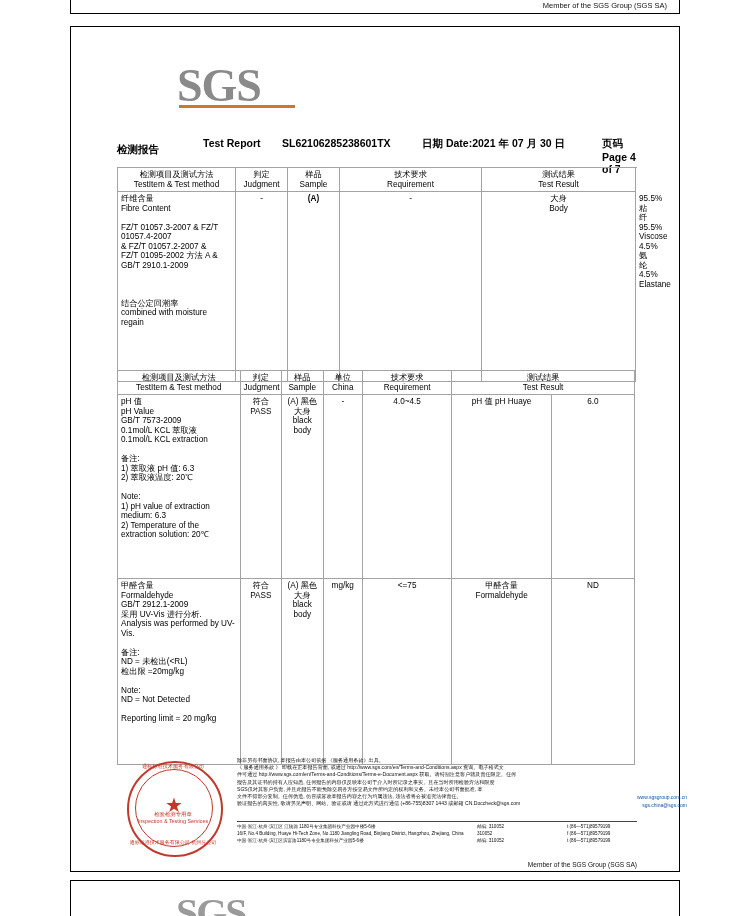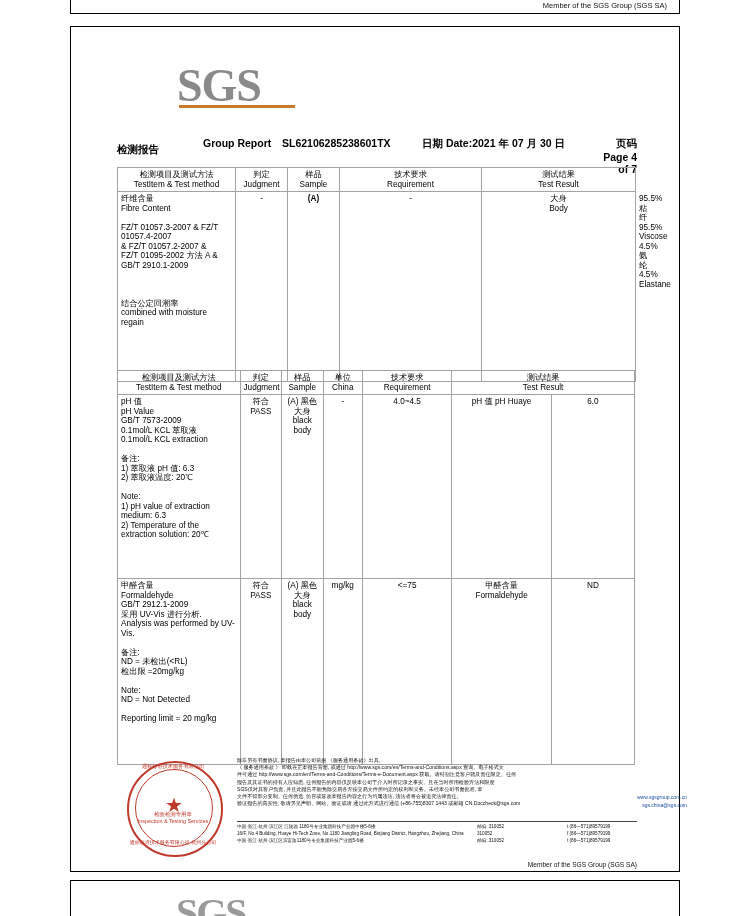--- a/index.html
+++ b/index.html
@@ -21,21 +21,21 @@
   .logo-wrap{position:absolute;left:106px;top:36px;}
   .sgs-logo{font-family:"Liberation Serif",serif;font-size:46px;font-weight:bold;color:#8a8a8a;letter-spacing:-1px;line-height:46px;}
   .logo-rule{width:116px;height:3px;background:#c8792a;margin-top:-4px;margin-left:2px;}
 
   
   .rpt-head{position:absolute;left:46px;top:110px;width:520px;font-size:10.5px;font-weight:bold;}
   .rpt-head .c1{position:absolute;left:0;top:6px;}
   .rpt-head .c2{position:absolute;left:86px;top:0;}
   .rpt-head .c3{position:absolute;left:165px;top:0;}
   .rpt-head .c4{position:absolute;left:305px;top:0;}
-  .rpt-head .c5{position:absolute;left:485px;top:0;text-align:right;}
+  .rpt-head .c5{position:absolute;left:485px;top:0;}
 
   table.tbl{position:absolute;border-collapse:collapse;table-layout:fixed;}
   table.tbl td,table.tbl th{border:1px solid #a3a3a3;vertical-align:top;padding:2px 3px;font-size:8.2px;line-height:1.16;}
   table.tbl th{font-weight:normal;text-align:center;vertical-align:middle;}
   .ctr{text-align:center;}
   .mid{vertical-align:middle;}
 
   
   #t1{left:46px;top:140px;width:518px;}
   
@@ -73,21 +73,21 @@
 
   <div class="sheet">
 
     <div class="logo-wrap">
       <div class="sgs-logo">SGS</div>
       <div class="logo-rule"></div>
     </div>
 
     <div class="rpt-head">
       <div class="c1">检测报告</div>
-      <div class="c2">Group Report</div>
+      <div class="c2">Test Report</div>
       <div class="c3">SL62106285238601TX</div>
       <div class="c4"><span>日期 Date:</span><span>2021 年 07 月 30 日</span></div>
       <div class="c5">页码 Page 4 of 7</div>
     </div>
 
     <table class="tbl" id="t1">
       <colgroup>
         <col style="width:118px">
           <col style="width:52px">
           <col style="width:52px">

